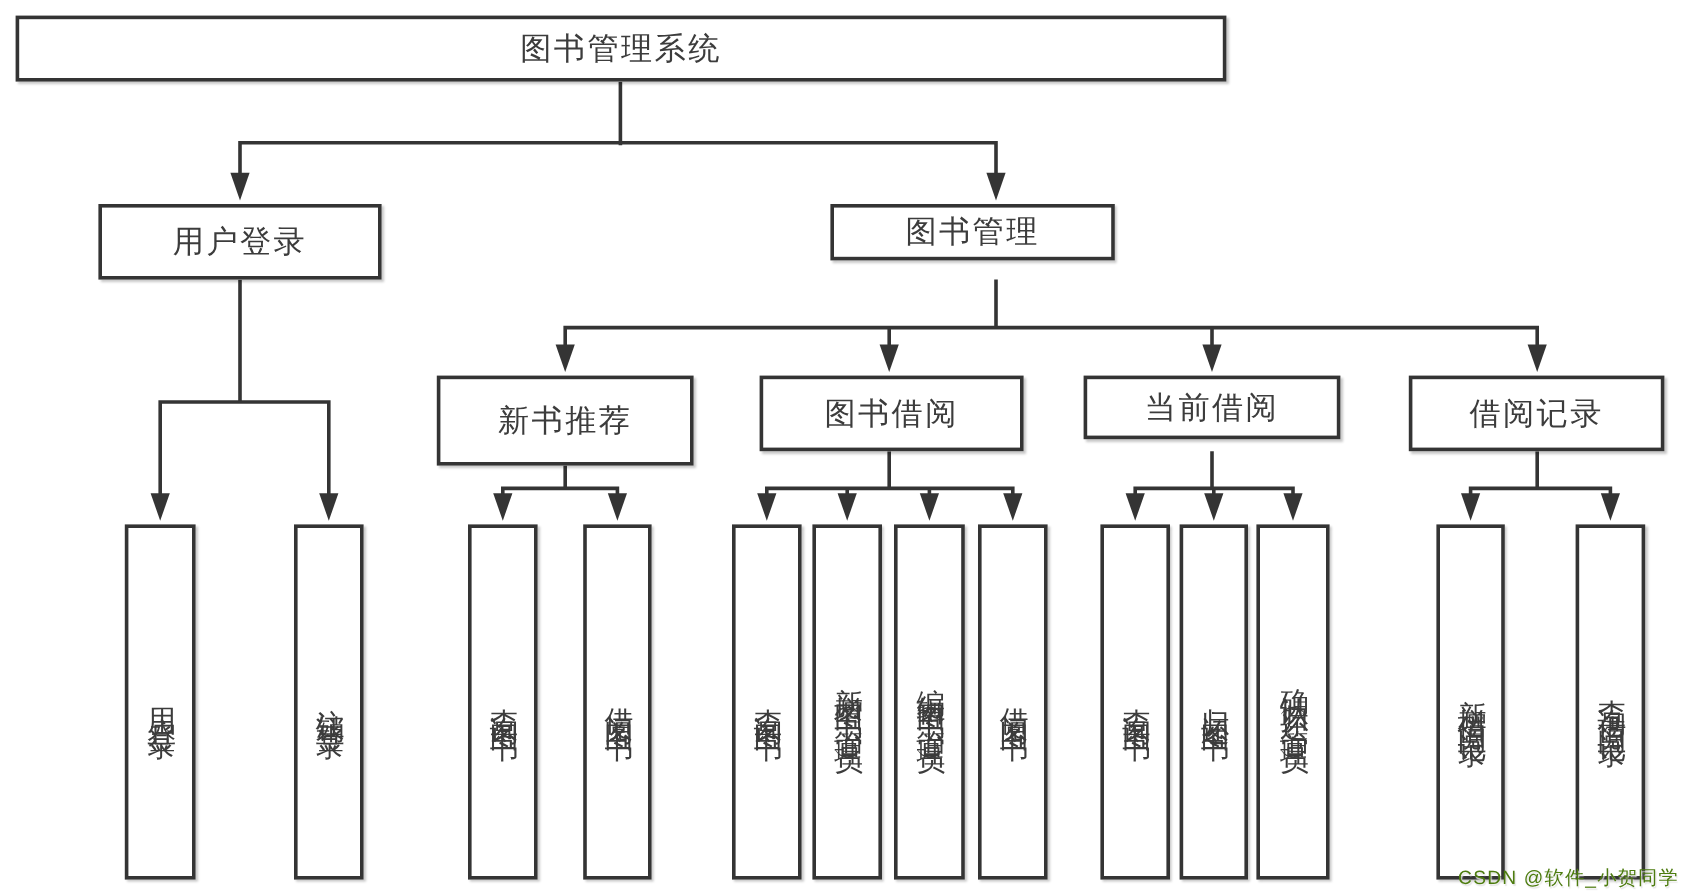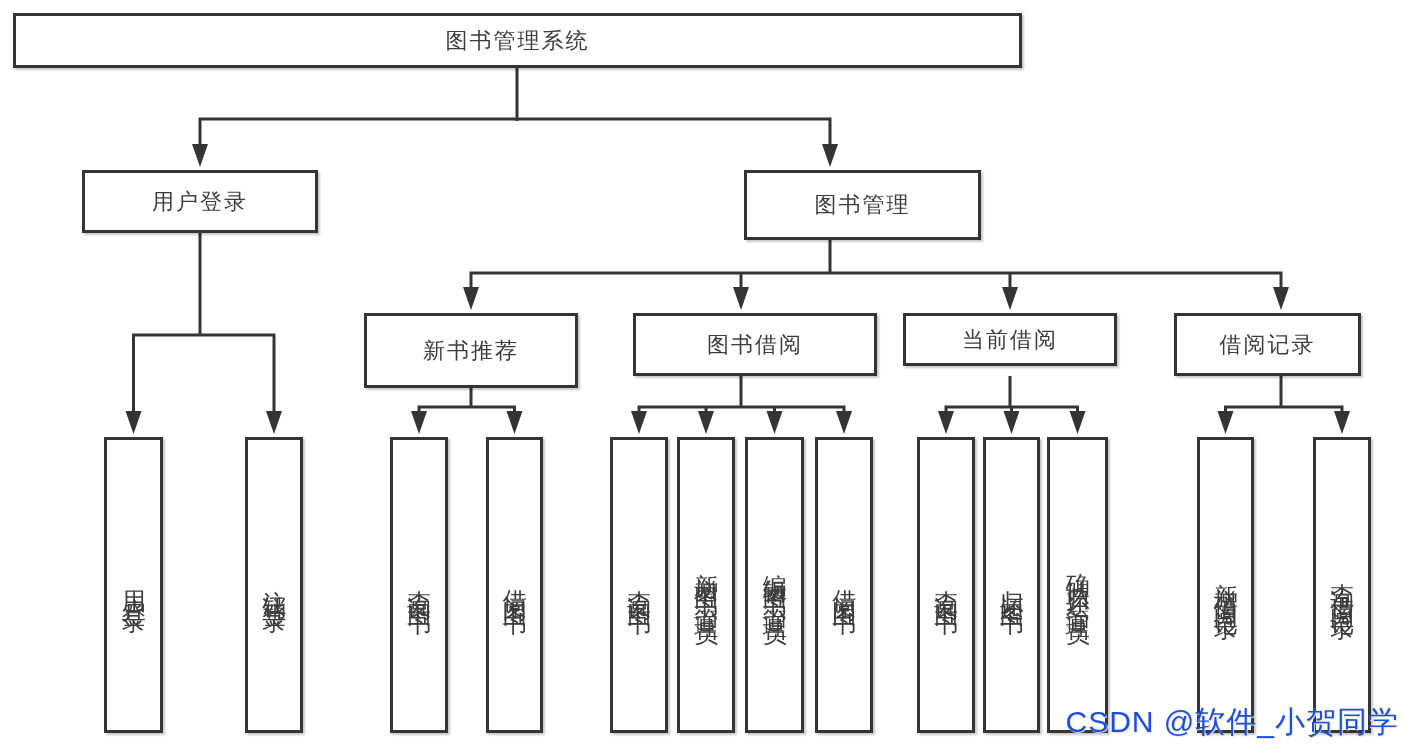--- a/index.html
+++ b/index.html
@@ -7,28 +7,28 @@
     position:relative;width:1405px;height:747px;background:#ffffff;
     font-family:"Liberation Sans",sans-serif;overflow:hidden;
   }
   .wires{position:absolute;left:0;top:0;width:1405px;height:747px;}
   .node{
     position:absolute;box-sizing:border-box;background:#ffffff;
     border:3px solid #343434;color:#3c3c3c;
     display:flex;align-items:center;justify-content:center;
     box-shadow:2px 2px 2px rgba(0,0,0,0.22);
   }
-  .h-node{font-size:22px;letter-spacing:2px;white-space:nowrap;}
+  .h-node{font-size:26px;letter-spacing:2px;white-space:nowrap;}
   .v-node{
     writing-mode:vertical-rl;text-orientation:mixed;
     font-size:24px;letter-spacing:7px;line-height:1.1;
   }
   .watermark{
     position:absolute;right:6px;bottom:4px;
-    font-size:30px;color:#1d4ed8;letter-spacing:1px;white-space:nowrap;
+    font-size:16px;color:#4d7c0f;letter-spacing:1px;white-space:nowrap;
     text-shadow:1px 1px 1px #e3e3e3;
   }
 </style>
 </head>
 <body>
 
 <div class="canvas">
 
   <svg class="wires" viewBox="0 0 1405 747" aria-hidden="true">
     <g stroke="#343434" stroke-width="3" fill="none">
@@ -85,26 +85,26 @@
       <polygon points="1003.5,411 1019.5,411 1011.5,434"></polygon>
       <polygon points="1069.5,411 1085.5,411 1077.5,434"></polygon>
       <polygon points="1217.5,411 1233.5,411 1225.5,434"></polygon>
       <polygon points="1334,411 1350,411 1342,434"></polygon>
     </g>
   </svg>
 
   <div class="node h-node" style="left:13px;top:13px;width:1009px;height:55px">图书管理系统</div>
 
   <div class="node h-node" style="left:82px;top:170px;width:236px;height:63px">用户登录</div>
-  <div class="node h-node" style="left:744px;top:170px;width:237px;height:70px">图书管理</div>
+  <div class="node h-node" style="left:692px;top:170px;width:237px;height:47px">图书管理</div>
 
   <div class="node h-node" style="left:364px;top:313px;width:214px;height:75px">新书推荐</div>
-  <div class="node h-node" style="left:633px;top:313px;width:244px;height:63px">图书借阅</div>
+  <div class="node h-node" style="left:633px;top:313px;width:220px;height:63px">图书借阅</div>
   <div class="node h-node" style="left:903px;top:313px;width:214px;height:53px">当前借阅</div>
-  <div class="node h-node" style="left:1174px;top:313px;width:187px;height:63px">借阅记录</div>
+  <div class="node h-node" style="left:1174px;top:313px;width:213px;height:63px">借阅记录</div>
 
   <div class="node v-node" style="left:104px;top:437px;width:59px;height:296px">用户登录</div>
   <div class="node v-node" style="left:245px;top:437px;width:58px;height:296px">注销登录</div>
 
   <div class="node v-node" style="left:390px;top:437px;width:58px;height:296px">查询图书</div>
   <div class="node v-node" style="left:486px;top:437px;width:57px;height:296px">借阅图书</div>
 
   <div class="node v-node" style="left:610px;top:437px;width:58px;height:296px">查询图书</div>
   <div class="node v-node" style="left:677px;top:437px;width:58px;height:296px">新增图书（管理员）</div>
   <div class="node v-node" style="left:745px;top:437px;width:59px;height:296px">编辑图书（管理员）</div>

